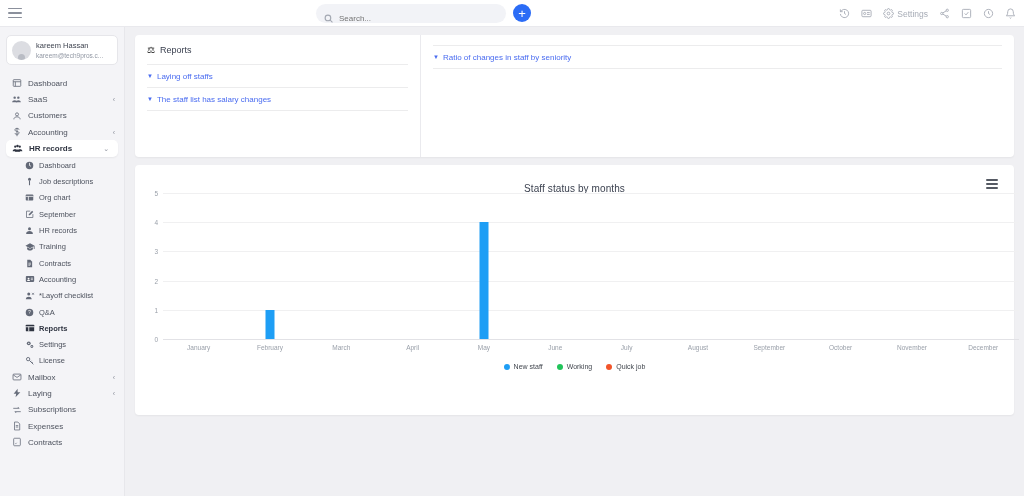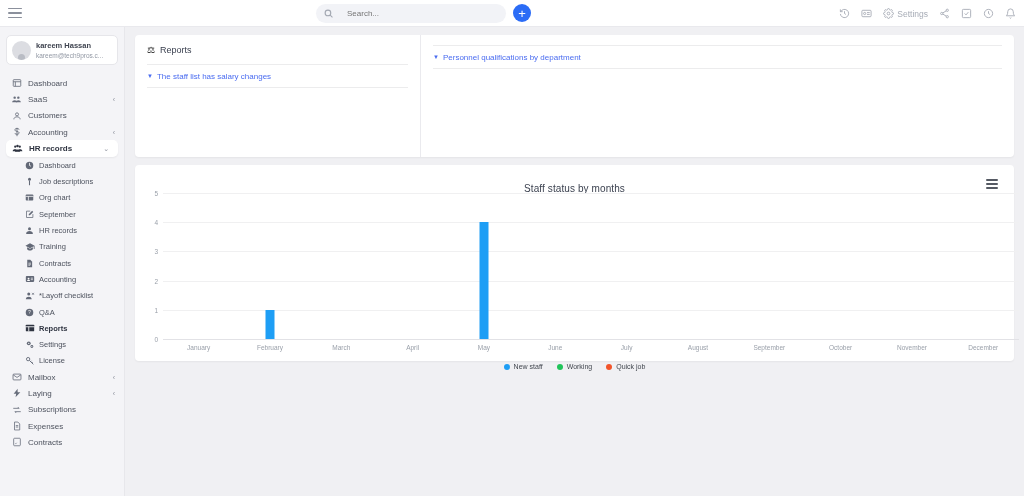--- a/index.html
+++ b/index.html
@@ -21,21 +21,21 @@
     margin-left: 8px; width: 14px; height: 11px;
     display: flex; flex-direction: column; justify-content: space-between;
     cursor: pointer;
   }
   .hamburger span { display: block; height: 1.4px; background: #8b909c; border-radius: 1px; }
 
   .search-wrap {
     position: absolute; left: 316px; top: 4px;
     width: 190px; height: 19px;
     background: #f2f3f7; border-radius: 10px;
-    display: flex; align-items: center; padding: 0 8px; gap: 8px;
+    display: flex; align-items: flex-end; padding: 0 8px;
   }
   .search-icon { width: 9px; height: 9px; flex: 0 0 auto; }
   .search-input {
     border: none; outline: none; background: transparent;
     font-family: "Liberation Sans", sans-serif;
     font-size: 8px; color: #9aa0ab; margin-left: 6px; width: 150px;
   }
   .plus-btn {
     position: absolute; left: 513px; top: 4px;
     width: 18px; height: 18px; border-radius: 50%;
@@ -64,21 +64,21 @@
     background: #fff; border: 1px solid #e6e6ea; border-radius: 5px;
     display: flex; align-items: center; padding: 0 5px; cursor: pointer;
   }
   .avatar {
     width: 19px; height: 19px; border-radius: 50%;
     background: #dcdde2; flex: 0 0 auto;
     display: flex; align-items: flex-end; justify-content: center; overflow: hidden;
   }
   .avatar .head { width: 7px; height: 7px; border-radius: 50%; background: #b9bcc4; margin-bottom: -1px; }
   .profile-text { margin-left: 5px; overflow: hidden; }
-  .profile-name { font-size: 7.5px; font-weight: bold; color: #3f4450; line-height: 10px; white-space: nowrap; }
+  .profile-name { font-size: 7.5px; font-weight: normal; color: #3f4450; line-height: 10px; white-space: nowrap; }
   .profile-mail { font-size: 6.5px; color: #9298a4; line-height: 9px; white-space: nowrap; }
 
   .nav-item {
     display: flex; align-items: center; height: 16.3px;
     padding-left: 10px; cursor: pointer; position: relative;
   }
   .nav-item .nic { width: 13px; flex: 0 0 auto; display: flex; align-items: center; justify-content: center; color: #676d7b; }
   .nav-item .nlabel { font-size: 8px; color: #4d525e; margin-left: 5px; white-space: nowrap; }
   .nav-item .chev { position: absolute; right: 9px; color: #8e939e; font-size: 7px; }
   .nav-item.active {
@@ -118,21 +118,21 @@
   .rlist { border-top: 1px solid #ececed; }
   .rlink {
     display: flex; align-items: center; gap: 4px;
     height: 23px; border-bottom: 1px solid #ececed;
     font-size: 8px; color: #4a6cf0; cursor: pointer;
   }
   .rlink:last-child { }
   .caret { color: #4a6cf0; font-size: 6px; line-height: 1; }
 
   
-  .chart-card { margin-top: 8px; height: 196px; position: relative; padding: 10px 12px; }
+  .chart-card { margin-top: 8px; height: 250px; position: relative; padding: 10px 12px; }
   .chart-title {
     text-align: center; font-size: 10px; color: #3c4250;
     margin-top: 8px; letter-spacing: .1px;
   }
   .chart-menu {
     position: absolute; right: 16px; top: 14px;
     width: 12px; height: 10px;
     display: flex; flex-direction: column; justify-content: space-between;
     cursor: pointer;
   }
@@ -493,30 +493,34 @@
   <div class="card reports-card">
 
     <div class="rcol left">
       <div class="rcol-head">
         <span class="rhi">⚖</span>
         <span class="rht">Reports</span>
       </div>
       <div class="rlist">
         <div class="rlink">
           <span class="caret">▼</span>
+          <span>Laying off staffs</span>
+        </div>
+        <div class="rlink">
+          <span class="caret">▼</span>
           <span>The staff list has salary changes</span>
         </div>
       </div>
     </div>
 
     <div class="rcol">
       <div class="rlist">
         <div class="rlink">
           <span class="caret">▼</span>
-          <span>Personnel qualifications by department</span>
+          <span>Ratio of changes in staff by seniority</span>
         </div>
       </div>
     </div>
   </div>
 
   <div class="card chart-card">
     <div class="chart-title">Staff status by months</div>
     <div class="chart-menu">
       <span></span>
         <span></span>

